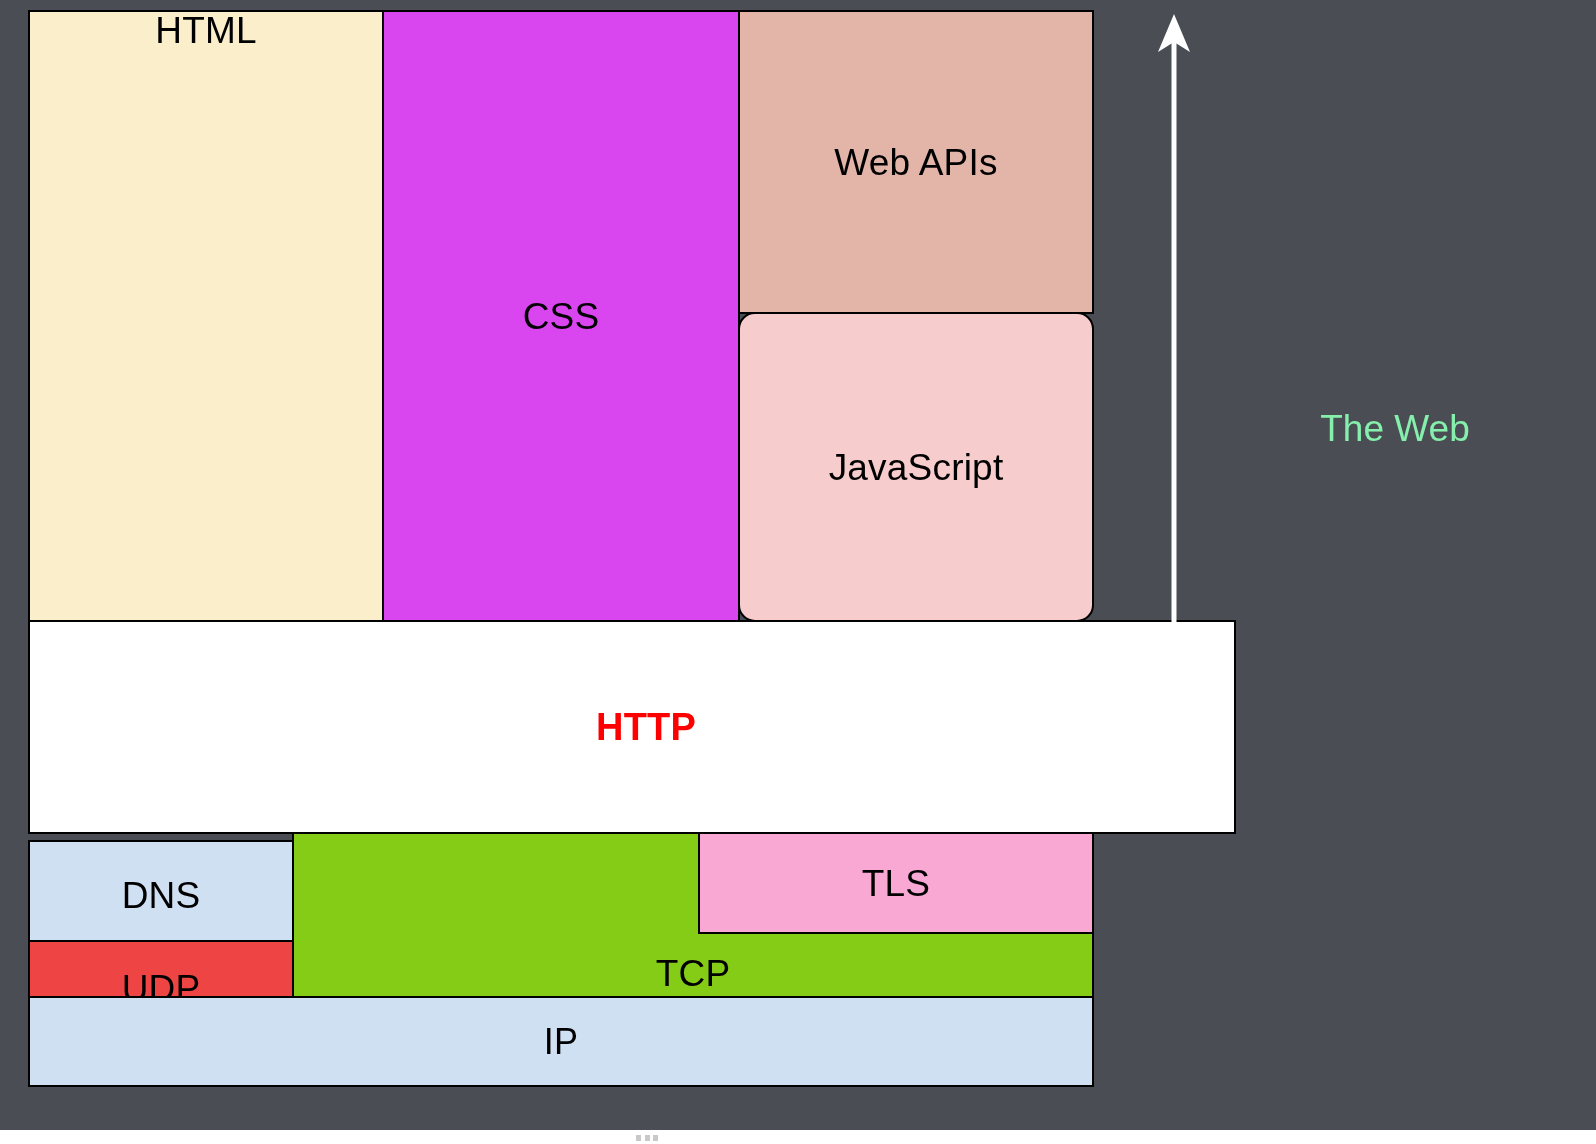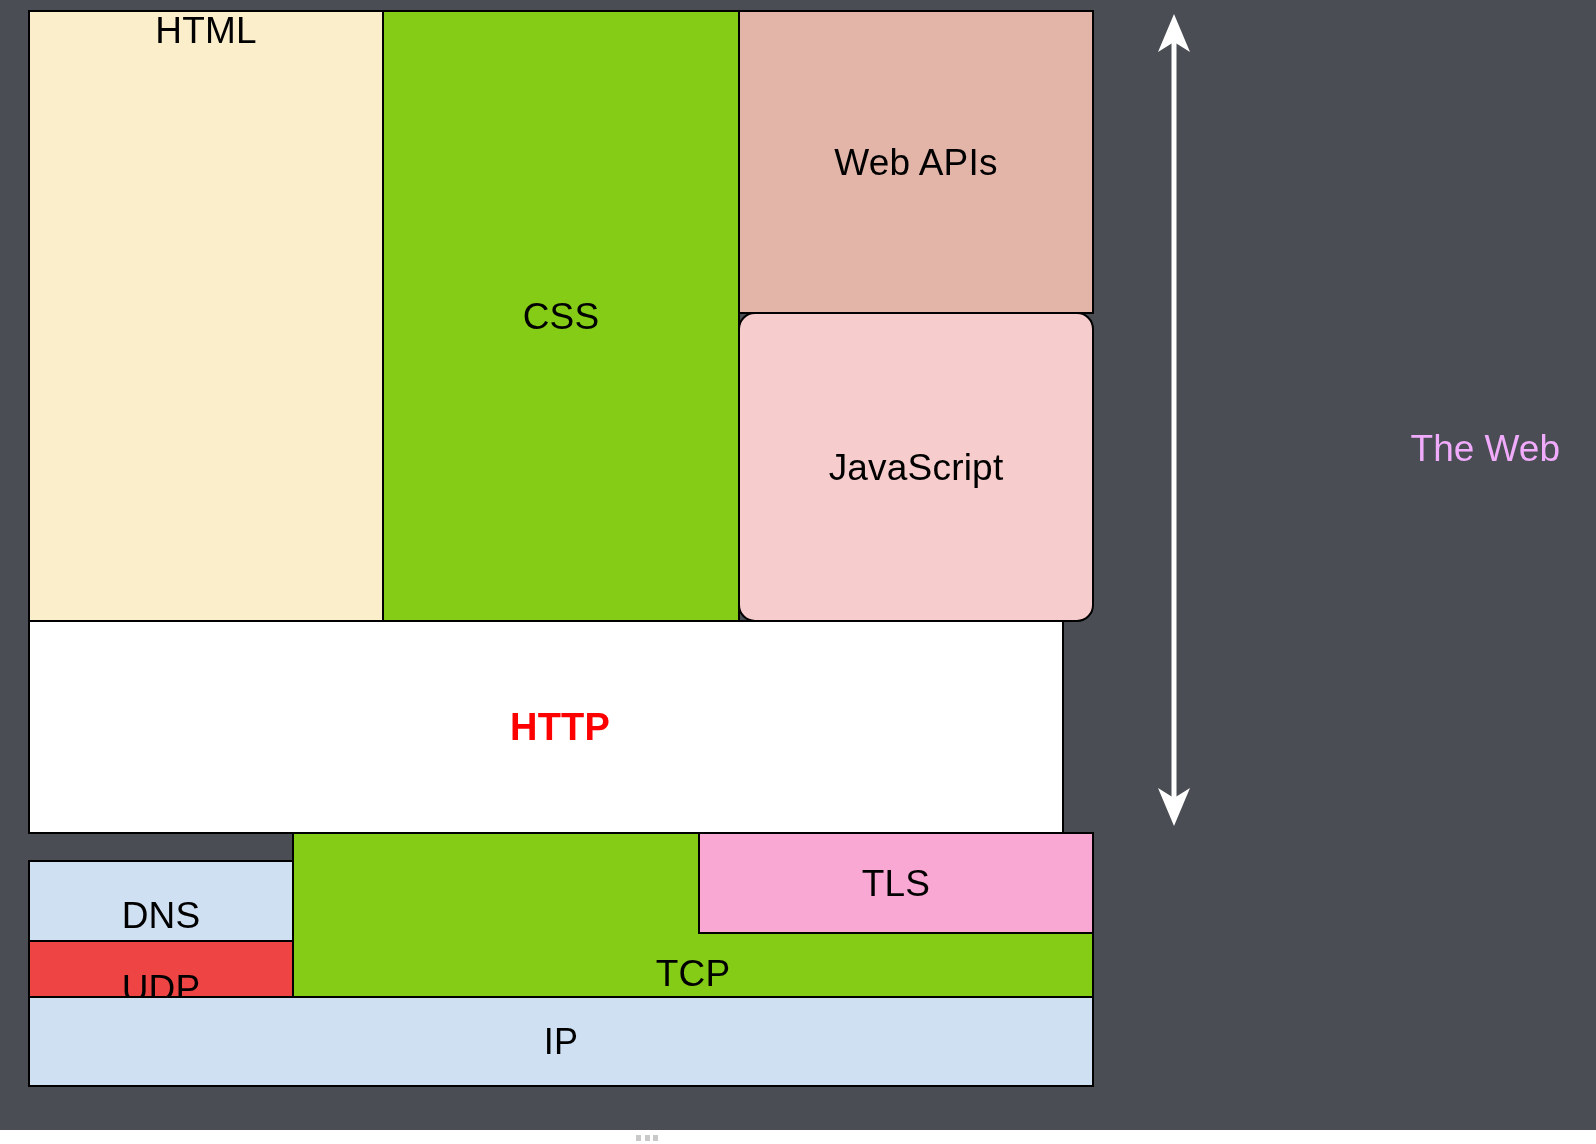--- a/index.html
+++ b/index.html
@@ -46,48 +46,48 @@
   
   #box-html {
     left: 12px;  top: 10px;
     width: 356px; height: 612px;
     background: #FBEFCB;
     align-items: flex-start;
   }
   #box-css {
     left: 366px; top: 10px;
     width: 358px; height: 612px;
-    background: #84cc16;
+    background: #d946ef;
   }
   #box-webapis {
     left: 722px; top: 10px;
     width: 356px; height: 304px;
     background: #E3B5A9;
   }
   #box-javascript {
     left: 722px; top: 312px;
     width: 356px; height: 310px;
     background: #F6CCCC;
     border-radius: 17px;
   }
 
   
   #box-http {
     left: 12px; top: 620px;
-    width: 1036px; height: 214px;
+    width: 1208px; height: 214px;
     background: #ffffff;
     font-weight: bold;
     color: #ff0000;
     font-size: 38px;
     padding-left: 28px;
   }
 
   
   #box-dns {
-    left: 12px; top: 860px;
+    left: 12px; top: 840px;
     width: 266px; height: 110px;
     background: #CFE0F3;
   }
   #box-udp {
     left: 12px; top: 940px;
     width: 266px; height: 96px;
     background: #ef4444;
   }
   #box-tcp {
     left: 276px; top: 832px;
@@ -113,24 +113,24 @@
     position: absolute;
     left: 1132px;
     top: 8px;
     width: 84px;
     height: 824px;
     pointer-events: none;
   }
   #web-label {
     position: absolute;
     left: 1230px;
-    top: 430px;
+    top: 410px;
     width: 330px;
-    text-align: right;
-    color: #f0abfc;
+    text-align: center;
+    color: #86efac;
     font-size: 37px;
     line-height: 1;
     white-space: nowrap;
   }
 
   
   #bottom-strip {
     position: absolute;
     left: 0;
     top: 1130px;

